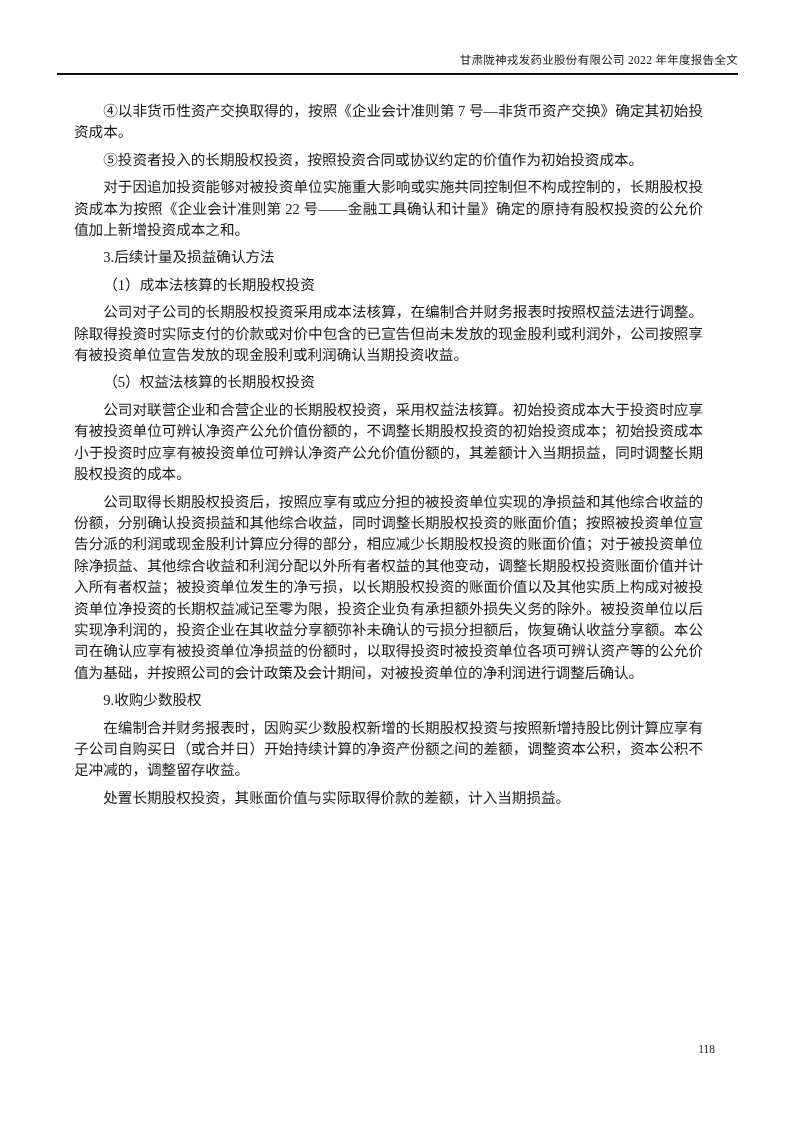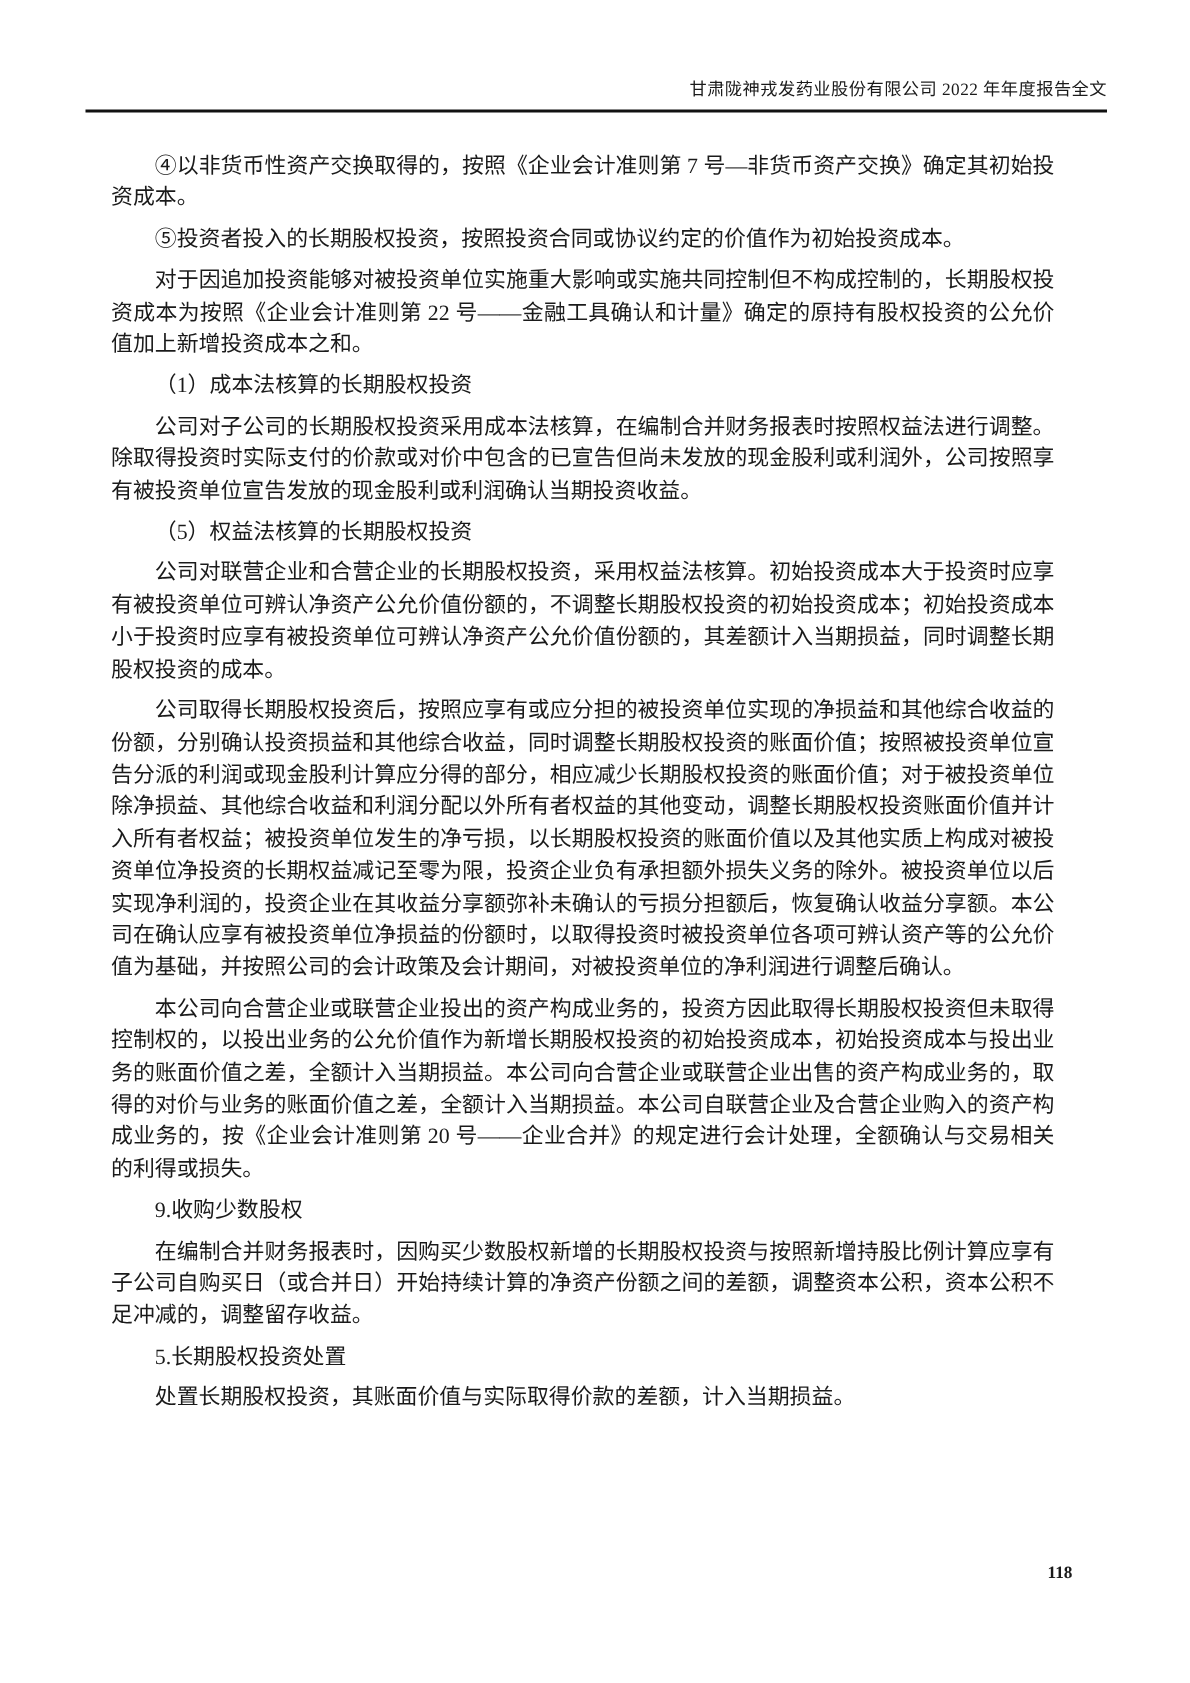--- a/index.html
+++ b/index.html
@@ -41,45 +41,43 @@
     text-indent: 2em;
   }
   .page-footer {
     position: absolute;
     top: 1042px;
     left: 0;
     right: 78px;
     text-align: right;
     font-size: 11.5px;
     line-height: 14px;
-    font-weight: bold;
   }
 </style>
 </head>
 <body>
 
 <div class="page">
 
   <div class="page-header">
     <span>甘肃陇神戎发药业股份有限公司 2022 年年度报告全文</span>
   </div>
 
   <div class="doc-body">
     <p>④以非货币性资产交换取得的，按照《企业会计准则第 7 号—非货币资产交换》确定其初始投资成本。</p>
     <p>⑤投资者投入的长期股权投资，按照投资合同或协议约定的价值作为初始投资成本。</p>
     <p>对于因追加投资能够对被投资单位实施重大影响或实施共同控制但不构成控制的，长期股权投资成本为按照《企业会计准则第 22 号——金融工具确认和计量》确定的原持有股权投资的公允价值加上新增投资成本之和。</p>
+    <p>3.后续计量及损益确认方法</p>
     <p>（1）成本法核算的长期股权投资</p>
     <p>公司对子公司的长期股权投资采用成本法核算，在编制合并财务报表时按照权益法进行调整。除取得投资时实际支付的价款或对价中包含的已宣告但尚未发放的现金股利或利润外，公司按照享有被投资单位宣告发放的现金股利或利润确认当期投资收益。</p>
     <p>（5）权益法核算的长期股权投资</p>
     <p>公司对联营企业和合营企业的长期股权投资，采用权益法核算。初始投资成本大于投资时应享有被投资单位可辨认净资产公允价值份额的，不调整长期股权投资的初始投资成本；初始投资成本小于投资时应享有被投资单位可辨认净资产公允价值份额的，其差额计入当期损益，同时调整长期股权投资的成本。</p>
     <p>公司取得长期股权投资后，按照应享有或应分担的被投资单位实现的净损益和其他综合收益的份额，分别确认投资损益和其他综合收益，同时调整长期股权投资的账面价值；按照被投资单位宣告分派的利润或现金股利计算应分得的部分，相应减少长期股权投资的账面价值；对于被投资单位除净损益、其他综合收益和利润分配以外所有者权益的其他变动，调整长期股权投资账面价值并计入所有者权益；被投资单位发生的净亏损，以长期股权投资的账面价值以及其他实质上构成对被投资单位净投资的长期权益减记至零为限，投资企业负有承担额外损失义务的除外。被投资单位以后实现净利润的，投资企业在其收益分享额弥补未确认的亏损分担额后，恢复确认收益分享额。本公司在确认应享有被投资单位净损益的份额时，以取得投资时被投资单位各项可辨认资产等的公允价值为基础，并按照公司的会计政策及会计期间，对被投资单位的净利润进行调整后确认。</p>
-    <p>本公司向合营企业或联营企业投出的资产构成业务的，投资方因此取得长期股权投资但未取得控制权的，以投出业务的公允价值作为新增长期股权投资的初始投资成本，初始投资成本与投出业务的账面价值之差，全额计入当期损益。本公司向合营企业或联营企业出售的资产构成业务的，取得的对价与业务的账面价值之差，全额计入当期损益。本公司自联营企业及合营企业购入的资产构成业务的，按《企业会计准则第 20 号——企业合并》的规定进行会计处理，全额确认与交易相关的利得或损失。</p>
     <p>9.收购少数股权</p>
     <p>在编制合并财务报表时，因购买少数股权新增的长期股权投资与按照新增持股比例计算应享有子公司自购买日（或合并日）开始持续计算的净资产份额之间的差额，调整资本公积，资本公积不足冲减的，调整留存收益。</p>
-    <p>5.长期股权投资处置</p>
     <p>处置长期股权投资，其账面价值与实际取得价款的差额，计入当期损益。</p>
   </div>
 
   <div class="page-footer">
     <span>118</span>
   </div>
 
 </div>
 
 </body></html>

